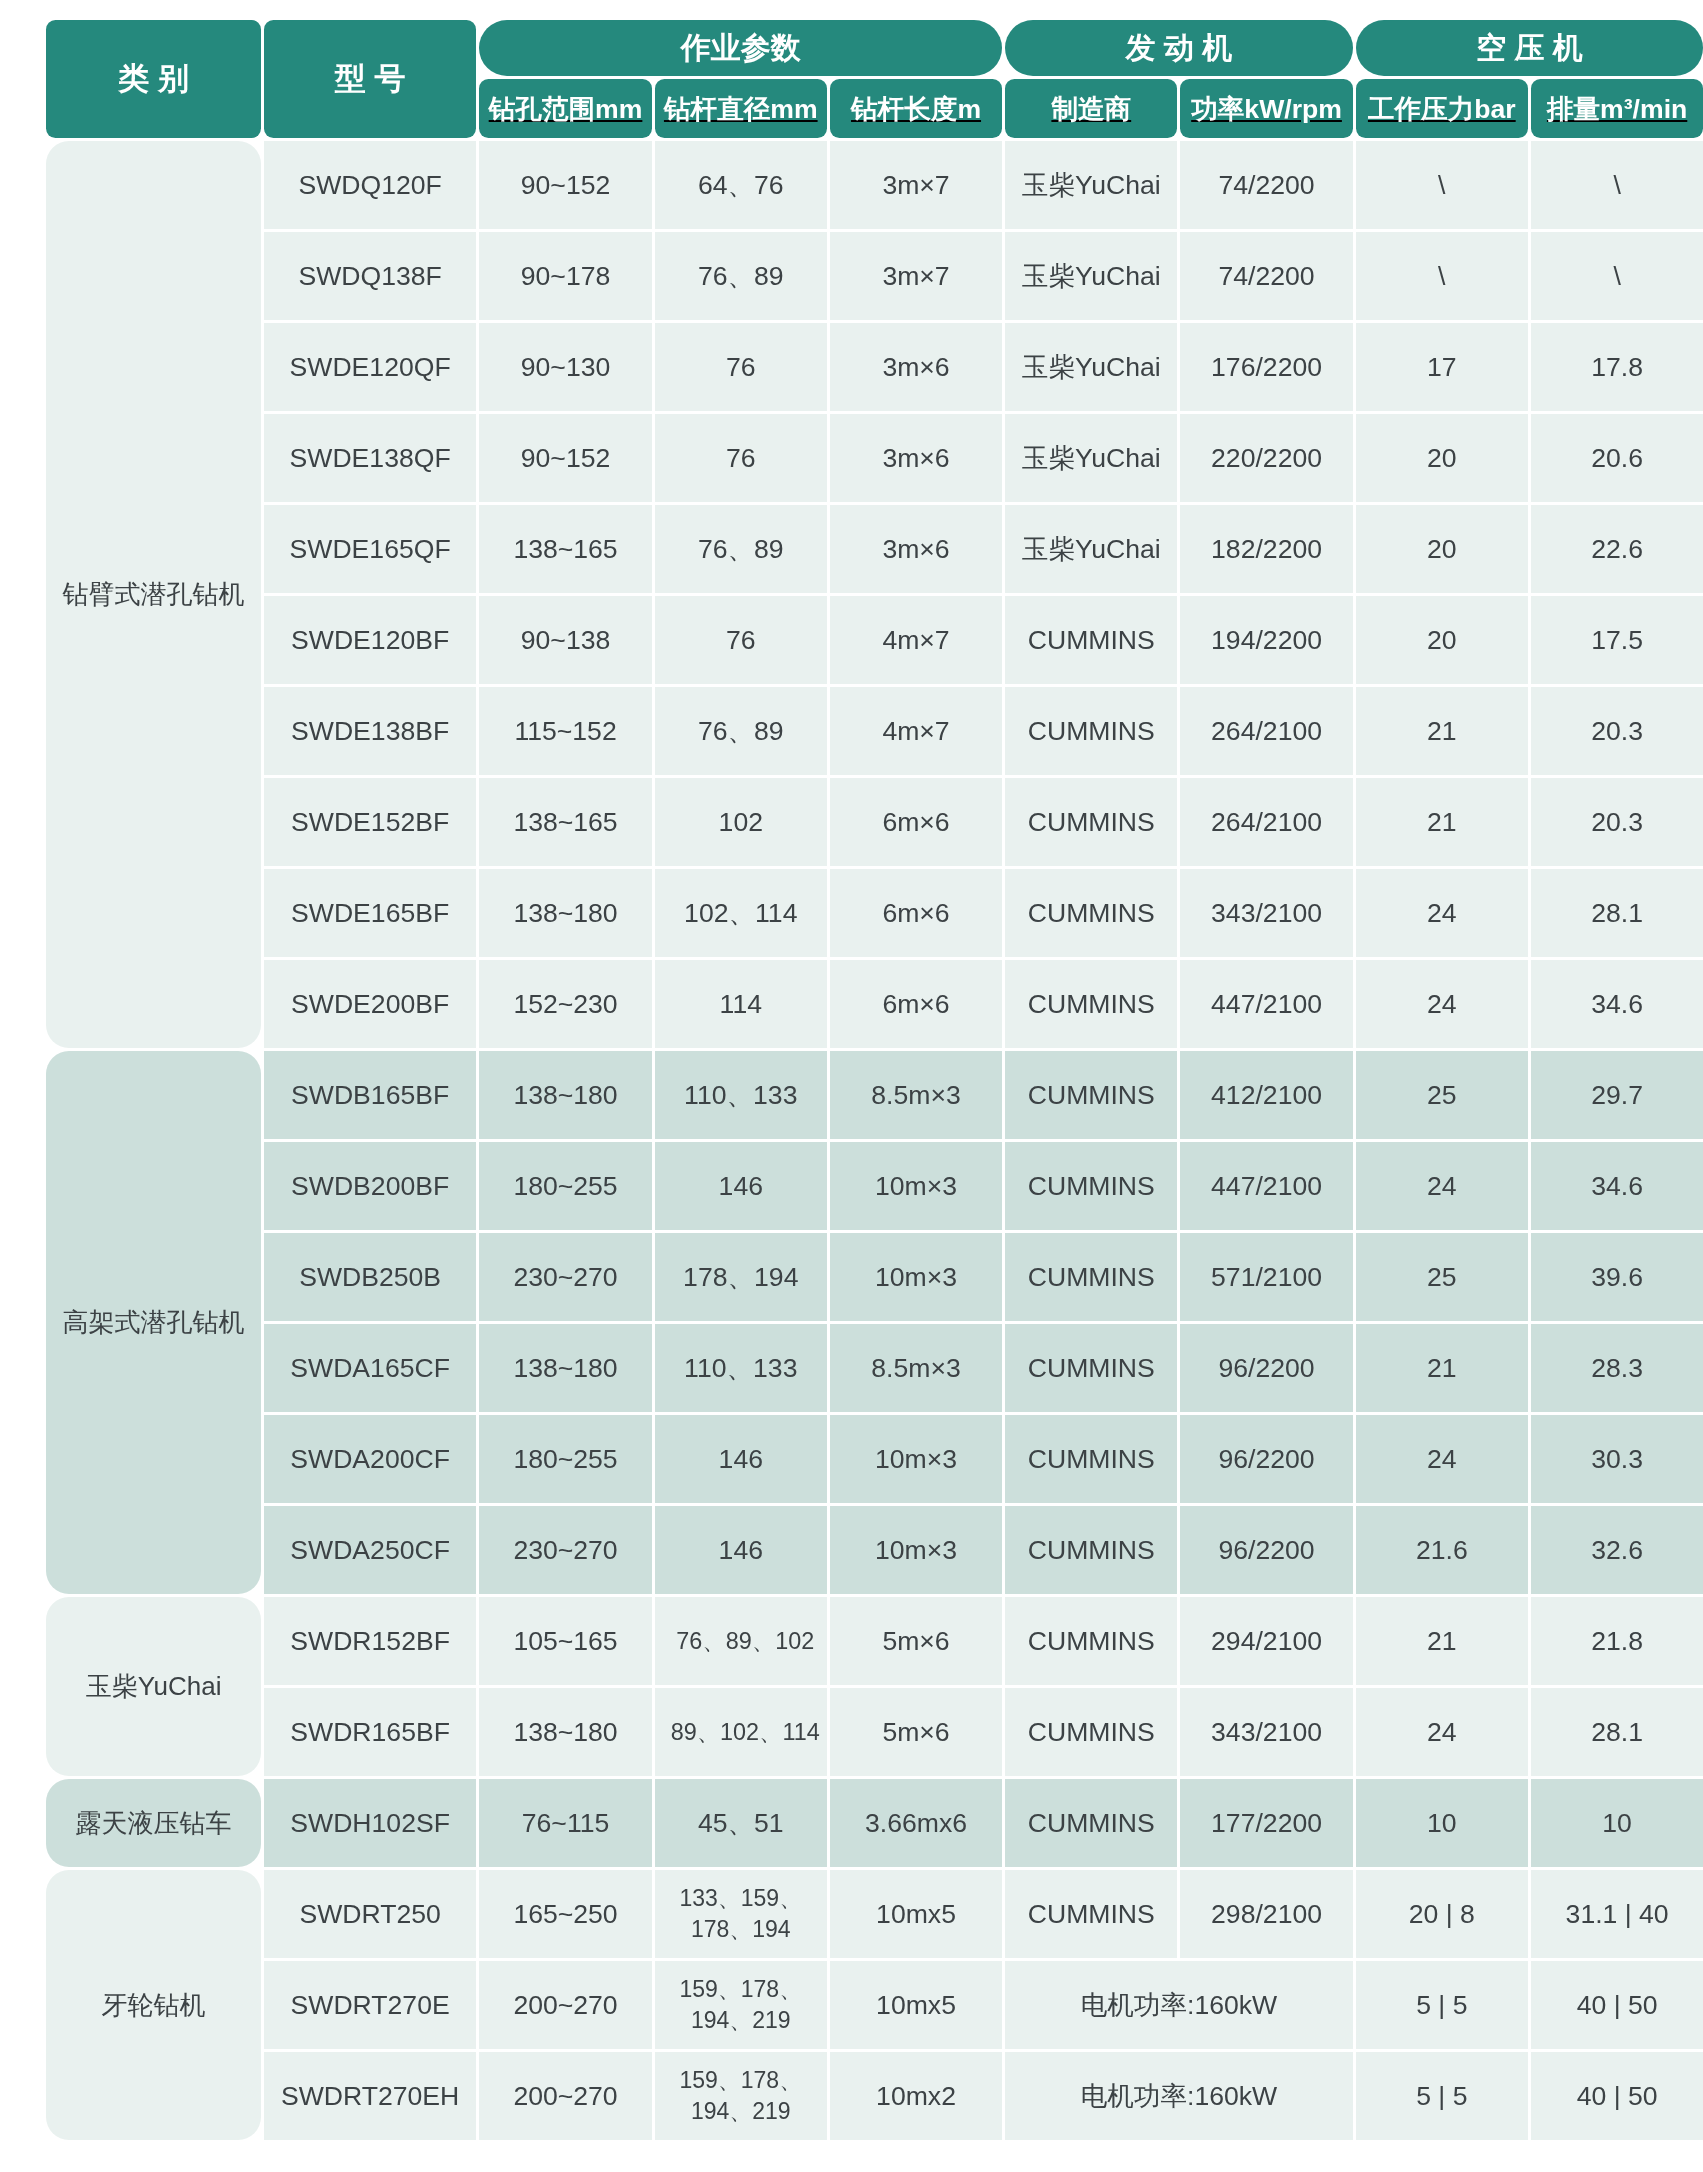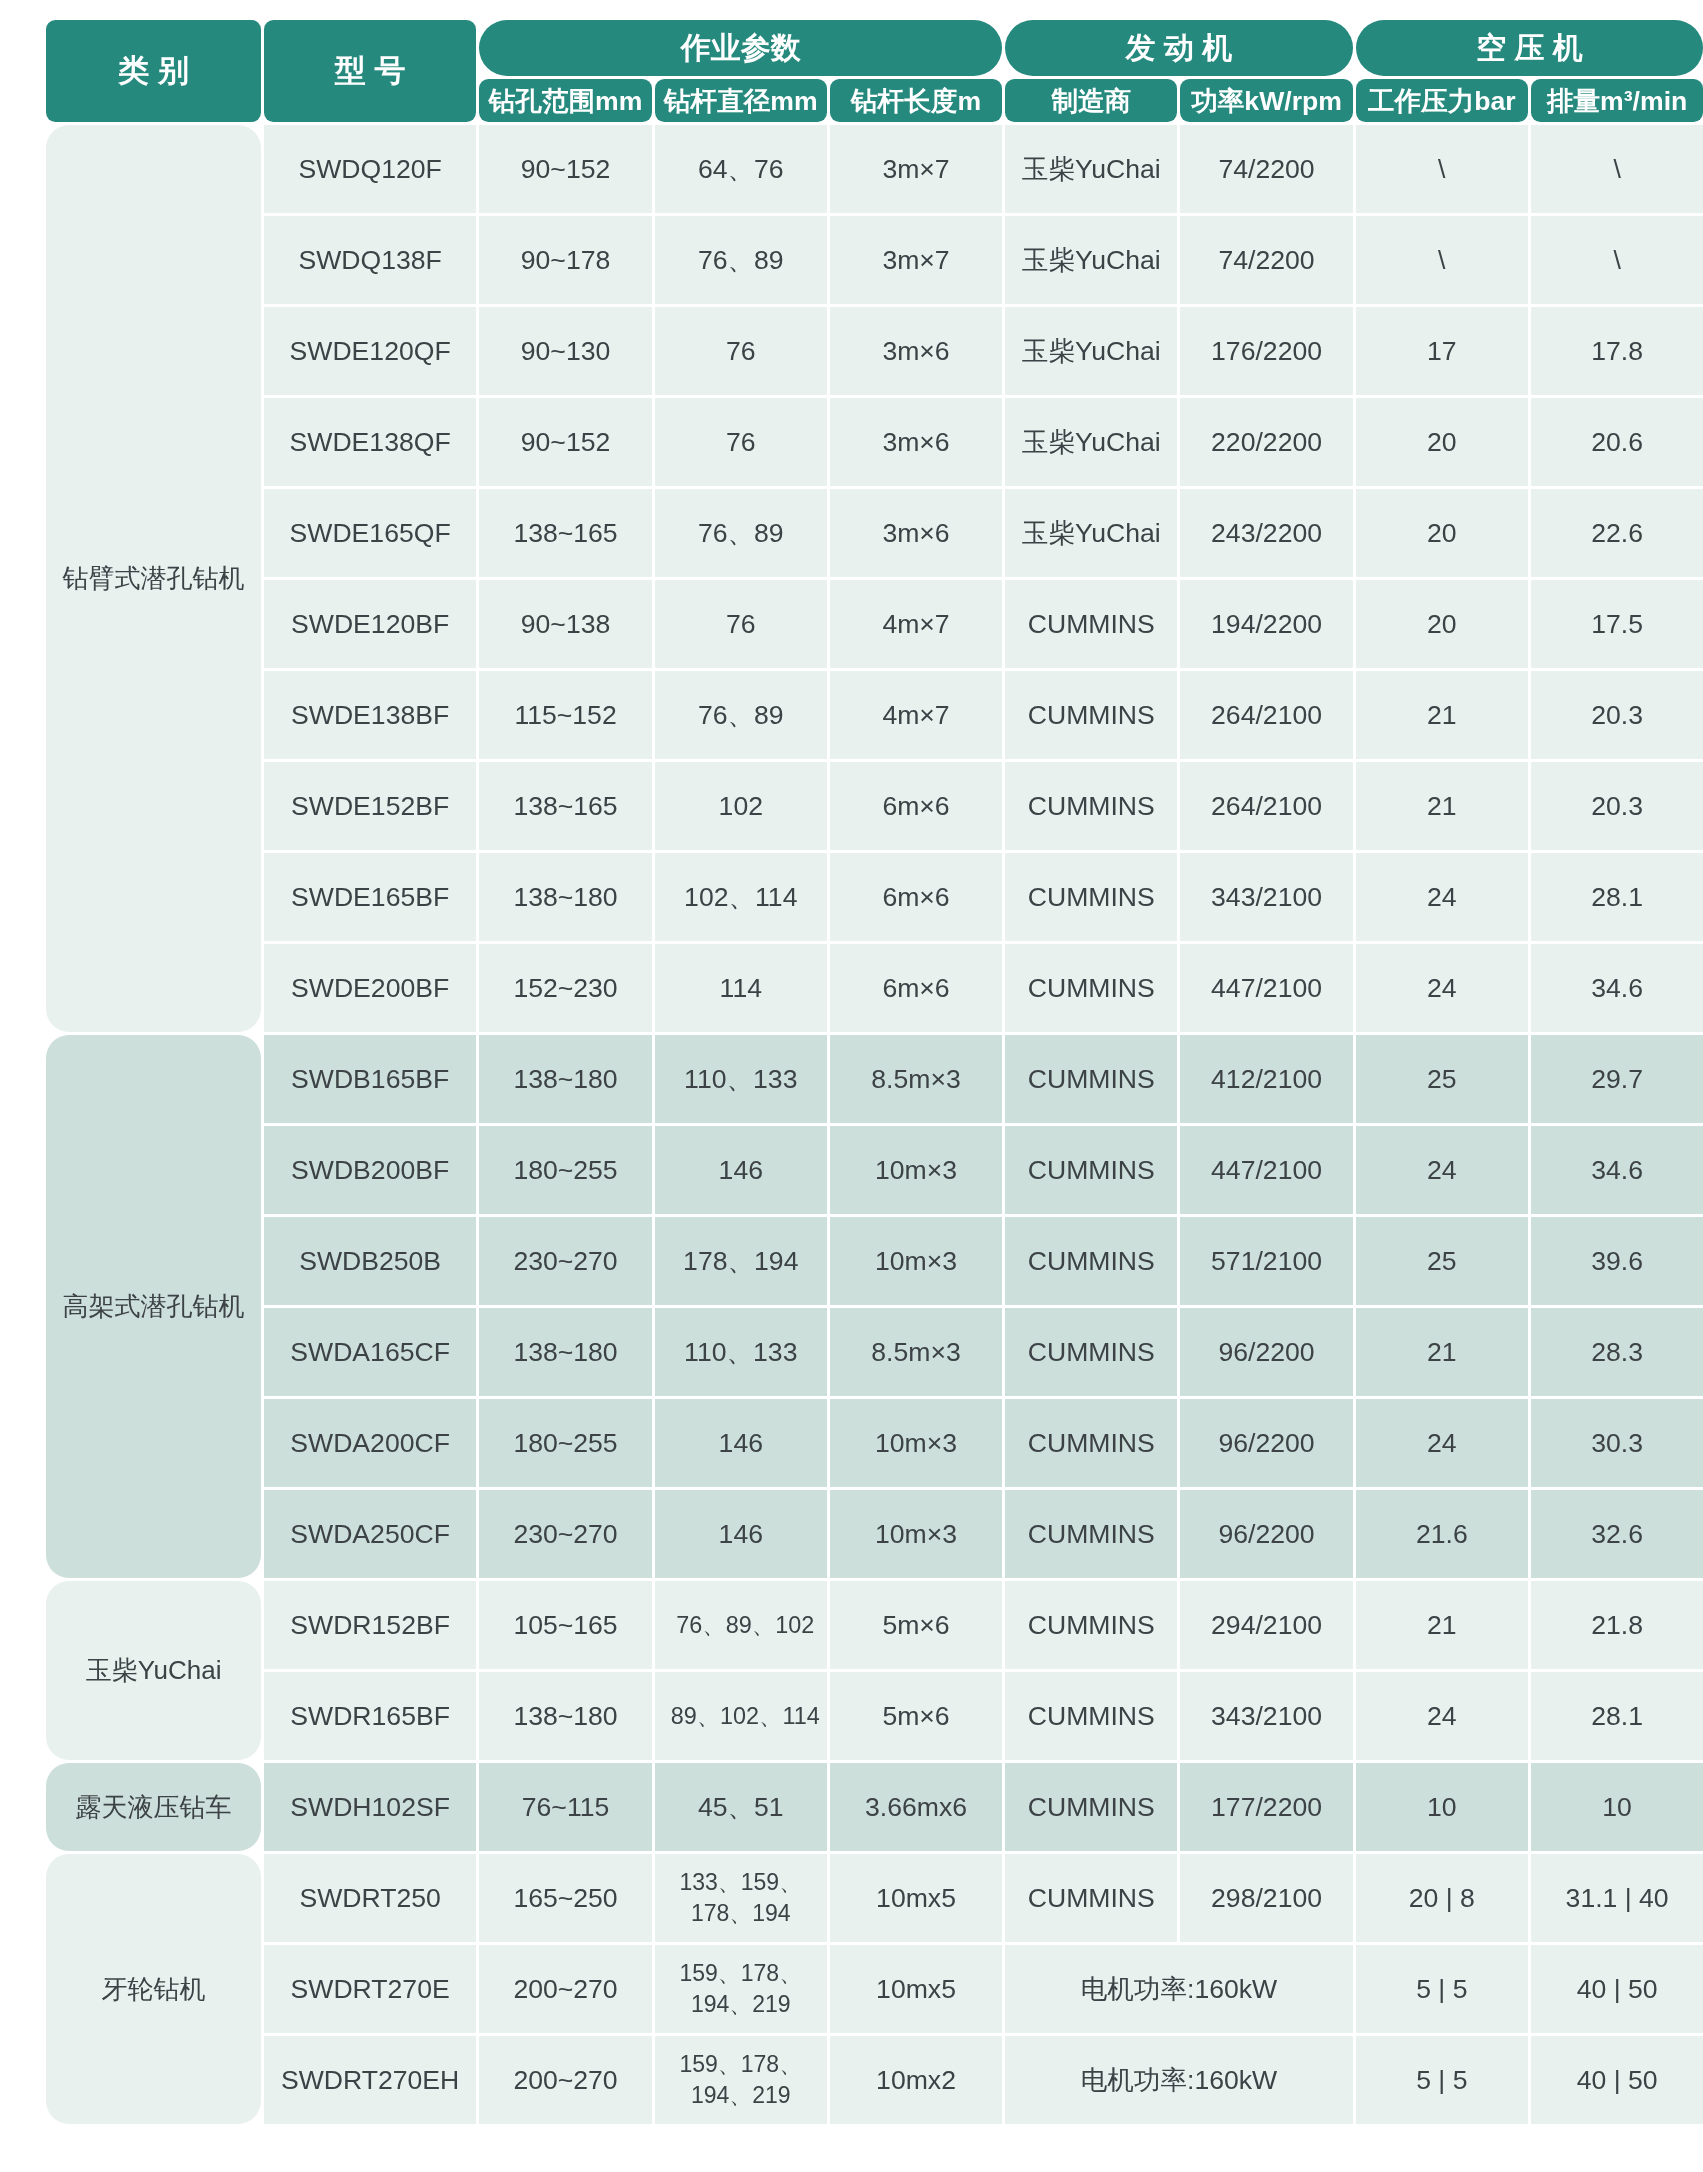--- a/index.html
+++ b/index.html
@@ -17,21 +17,21 @@
     width:1663px;
   }
   th,td{
     text-align:center;
     vertical-align:middle;
     padding:0 3.1px;
     overflow:hidden;
     word-break:keep-all;
   }
   thead tr.tier1{height:56px;}
-  thead tr.tier2{height:43px;}
+  thead tr.tier2{height:59px;text-decoration:underline;}
   tbody tr{height:88px;}
   .hdr{
     background:#25897D;
     color:#ffffff;
     font-weight:bold;
     border-radius:9.4px;
   }
   .hdr-group{font-size:30px;border-radius:28px;}
   .hdr-span{font-size:31px;}
   .hdr-sub{font-size:26.6px;}
@@ -120,21 +120,21 @@
           <td>220/2200</td>
           <td>20</td>
           <td>20.6</td>
         </tr>
         <tr class="row-light">
           <td>SWDE165QF</td>
           <td>138~165</td>
           <td>76、89</td>
           <td>3m×6</td>
           <td>玉柴YuChai</td>
-          <td>243/2200</td>
+          <td>182/2200</td>
           <td>20</td>
           <td>22.6</td>
         </tr>
         <tr class="row-light">
           <td>SWDE120BF</td>
           <td>90~138</td>
           <td>76</td>
           <td>4m×7</td>
           <td>CUMMINS</td>
           <td>194/2200</td>

